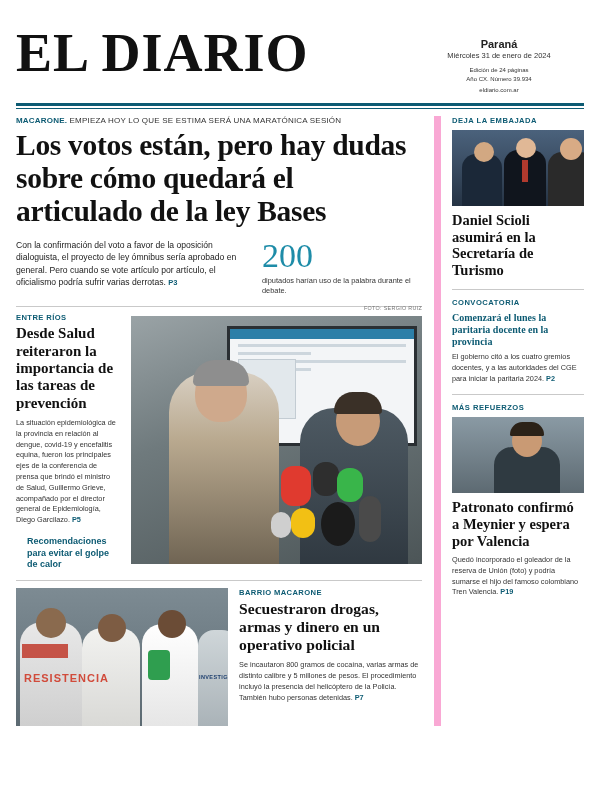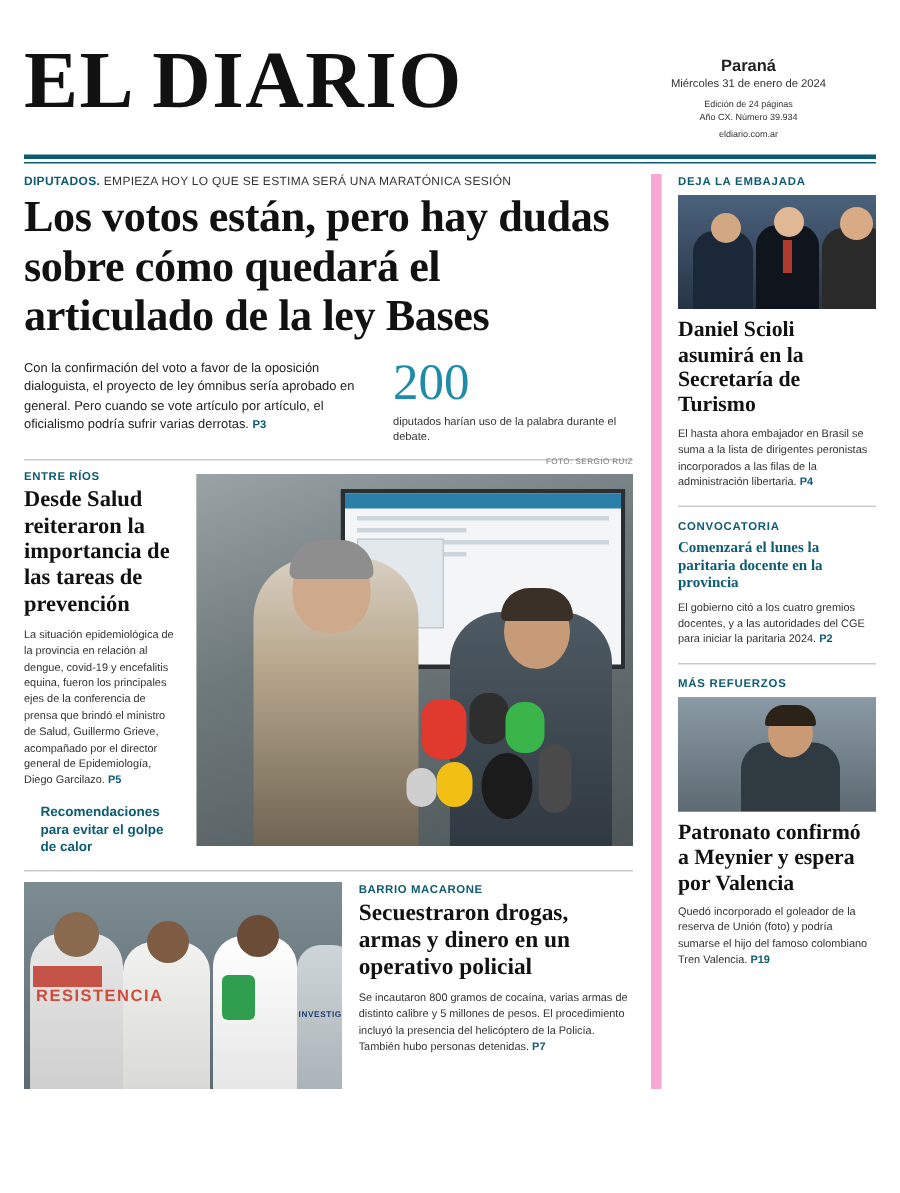--- a/index.html
+++ b/index.html
@@ -157,21 +157,21 @@
   .ph-bottom .bg { position:absolute; inset:0; background:linear-gradient(180deg,#7d8b93 0%,#5c6a72 100%); }
   .ph-bottom .p1 { position:absolute; left:4px; top:34px; width:62px; height:104px; background:linear-gradient(180deg,#e8e8e8,#cfcfcf); border-radius:22px 22px 0 0; }
   .ph-bottom .p1h { position:absolute; left:20px; top:20px; width:30px; height:30px; background:#8a6a4e; border-radius:50%; }
   .ph-bottom .p2 { position:absolute; left:66px; top:40px; width:58px; height:98px; background:linear-gradient(180deg,#f2f2f0,#d9d9d6); border-radius:20px 20px 0 0; }
   .ph-bottom .p2h { position:absolute; left:82px; top:26px; width:28px; height:28px; background:#7d5c43; border-radius:50%; }
   .ph-bottom .p3 { position:absolute; left:126px; top:36px; width:56px; height:102px; background:linear-gradient(180deg,#ffffff,#e6e6e6); border-radius:20px 20px 0 0; }
   .ph-bottom .p3h { position:absolute; left:142px; top:22px; width:28px; height:28px; background:#6b4c36; border-radius:50%; }
   .ph-bottom .p4 { position:absolute; left:182px; top:42px; width:40px; height:96px; background:linear-gradient(180deg,#cfd6d9,#aab3b8); border-radius:16px 16px 0 0; }
   .ph-bottom .green { position:absolute; left:132px; top:62px; width:22px; height:30px; background:#2f9e4f; border-radius:4px; }
   .ph-bottom .red { position:absolute; left:6px; top:56px; width:46px; height:14px; background:#c0392b; opacity:.85; }
-  .ph-bottom .txt { position:absolute; left:8px; top:70px; font-size:11px; font-weight:bold; color:#d14b3b; letter-spacing:1px; }
+  .ph-bottom .txt { position:absolute; left:8px; top:84px; font-size:11px; font-weight:bold; color:#d14b3b; letter-spacing:1px; }
   .ph-bottom .txt2 { position:absolute; left:183px; top:86px; font-size:5.5px; font-weight:bold; color:#1d3f6e; letter-spacing:0.4px; }
 
   .sec3-right { width:188px; }
   .h3 {
     font-family:"Liberation Serif", serif;
     font-size:15.6px; line-height:1.16; font-weight:bold; color:#111; margin:1px 0 6px 0;
   }
 
   
   .side-label {
@@ -224,21 +224,21 @@
   </div>
 
   <div class="rule-thick"></div>
   <div class="rule-thin"></div>
 
   <div class="body-grid">
 
     <div class="col-main">
 
       <div class="kicker">
-        <b>DIPUTADOS.</b>
+        <b>MACARONE.</b>
         <span>EMPIEZA HOY LO QUE SE ESTIMA SERÁ UNA MARATÓNICA SESIÓN</span>
       </div>
 
       <h1 class="lead-head">Los votos están, pero hay dudas sobre cómo quedará el articulado de la ley Bases</h1>
 
       <div class="lead-lower">
         <div class="lead-text">
           <span>Con la confirmación del voto a favor de la oposición dialoguista, el proyecto de ley ómnibus sería aprobado en general. Pero cuando se vote artículo por artículo, el oficialismo podría sufrir varias derrotas.</span>
           <span class="pg">P3</span>
         </div>
@@ -328,24 +328,20 @@
           <div class="bg"></div>
           <div class="a"></div>
             <div class="ah"></div>
           <div class="b"></div>
             <div class="bh"></div>
             <div class="tie"></div>
           <div class="c"></div>
             <div class="ch"></div>
         </div>
         <div class="side-head">Daniel Scioli asumirá en la Secretaría de Turismo</div>
-        <div class="side-body">
-          <span>El hasta ahora embajador en Brasil se suma a la lista de dirigentes peronistas incorporados a las filas de la administración libertaria.</span>
-          <span class="pg">P4</span>
-        </div>
       </div>
 
       <div class="side-rule"></div>
 
       <div>
         <div class="side-label">CONVOCATORIA</div>
         <div class="side-head-teal">Comenzará el lunes la paritaria docente en la provincia</div>
         <div class="side-body">
           <span>El gobierno citó a los cuatro gremios docentes, y a las autoridades del CGE para iniciar la paritaria 2024.</span>
           <span class="pg">P2</span>

